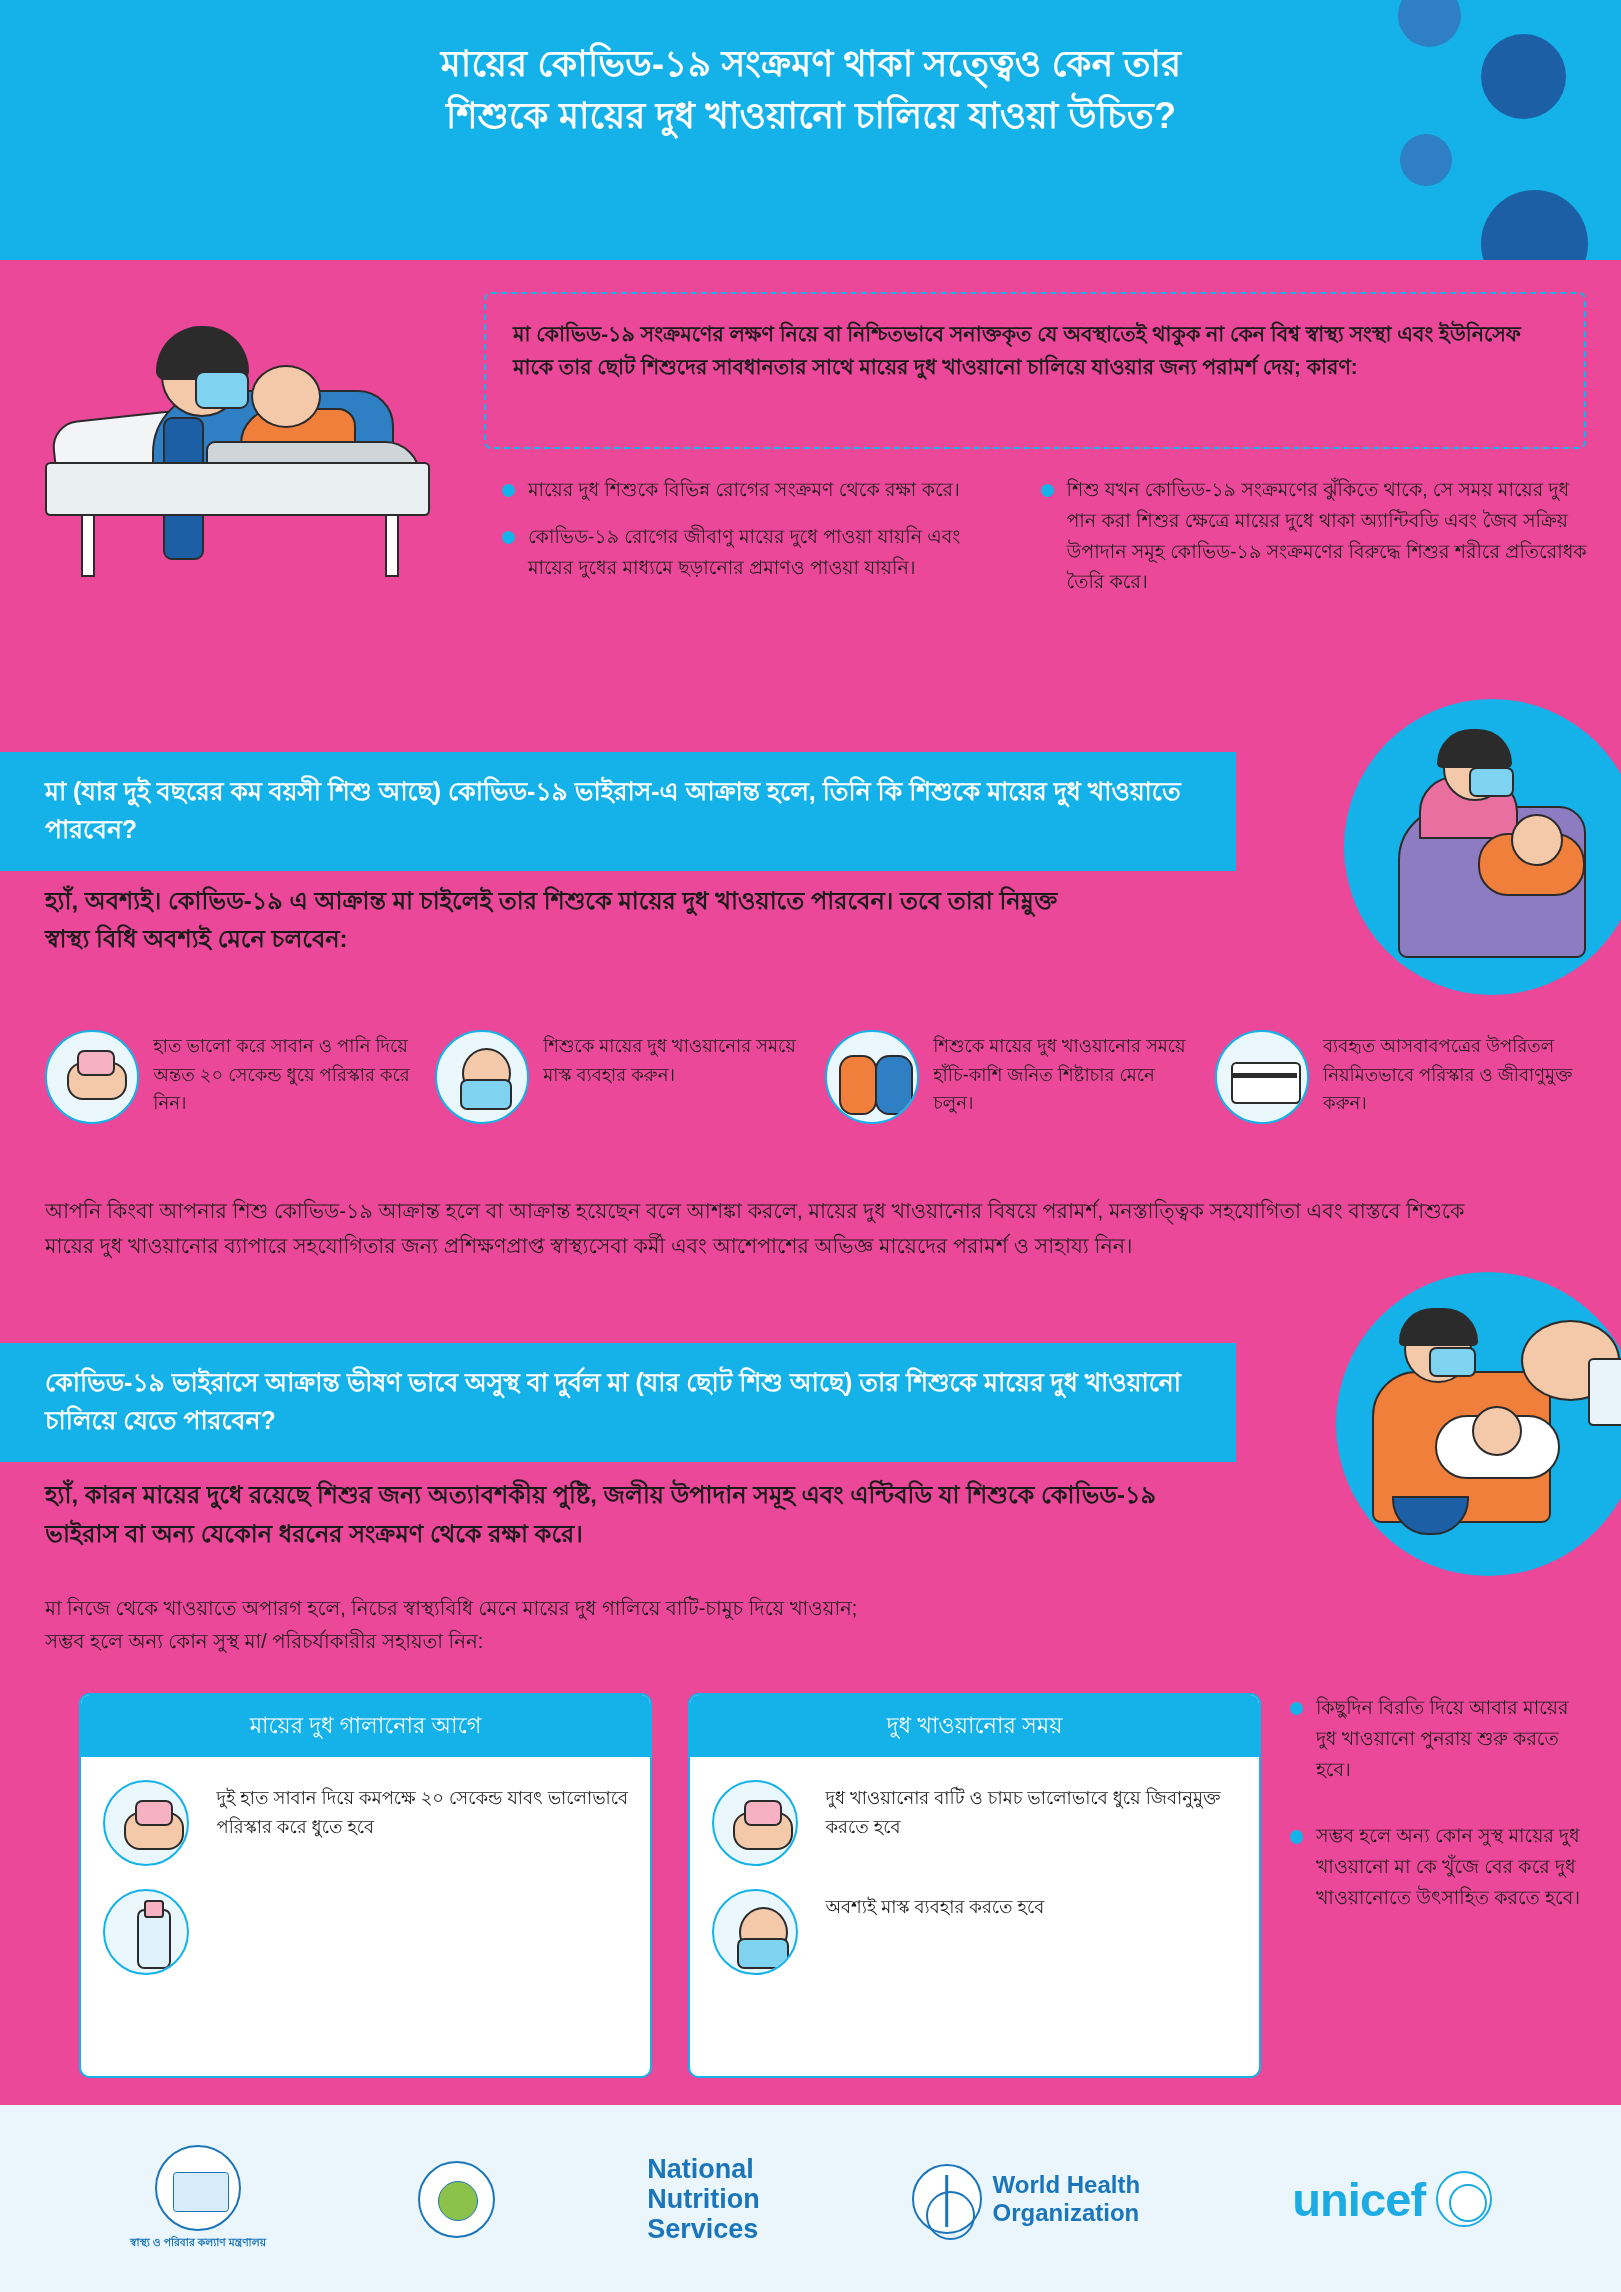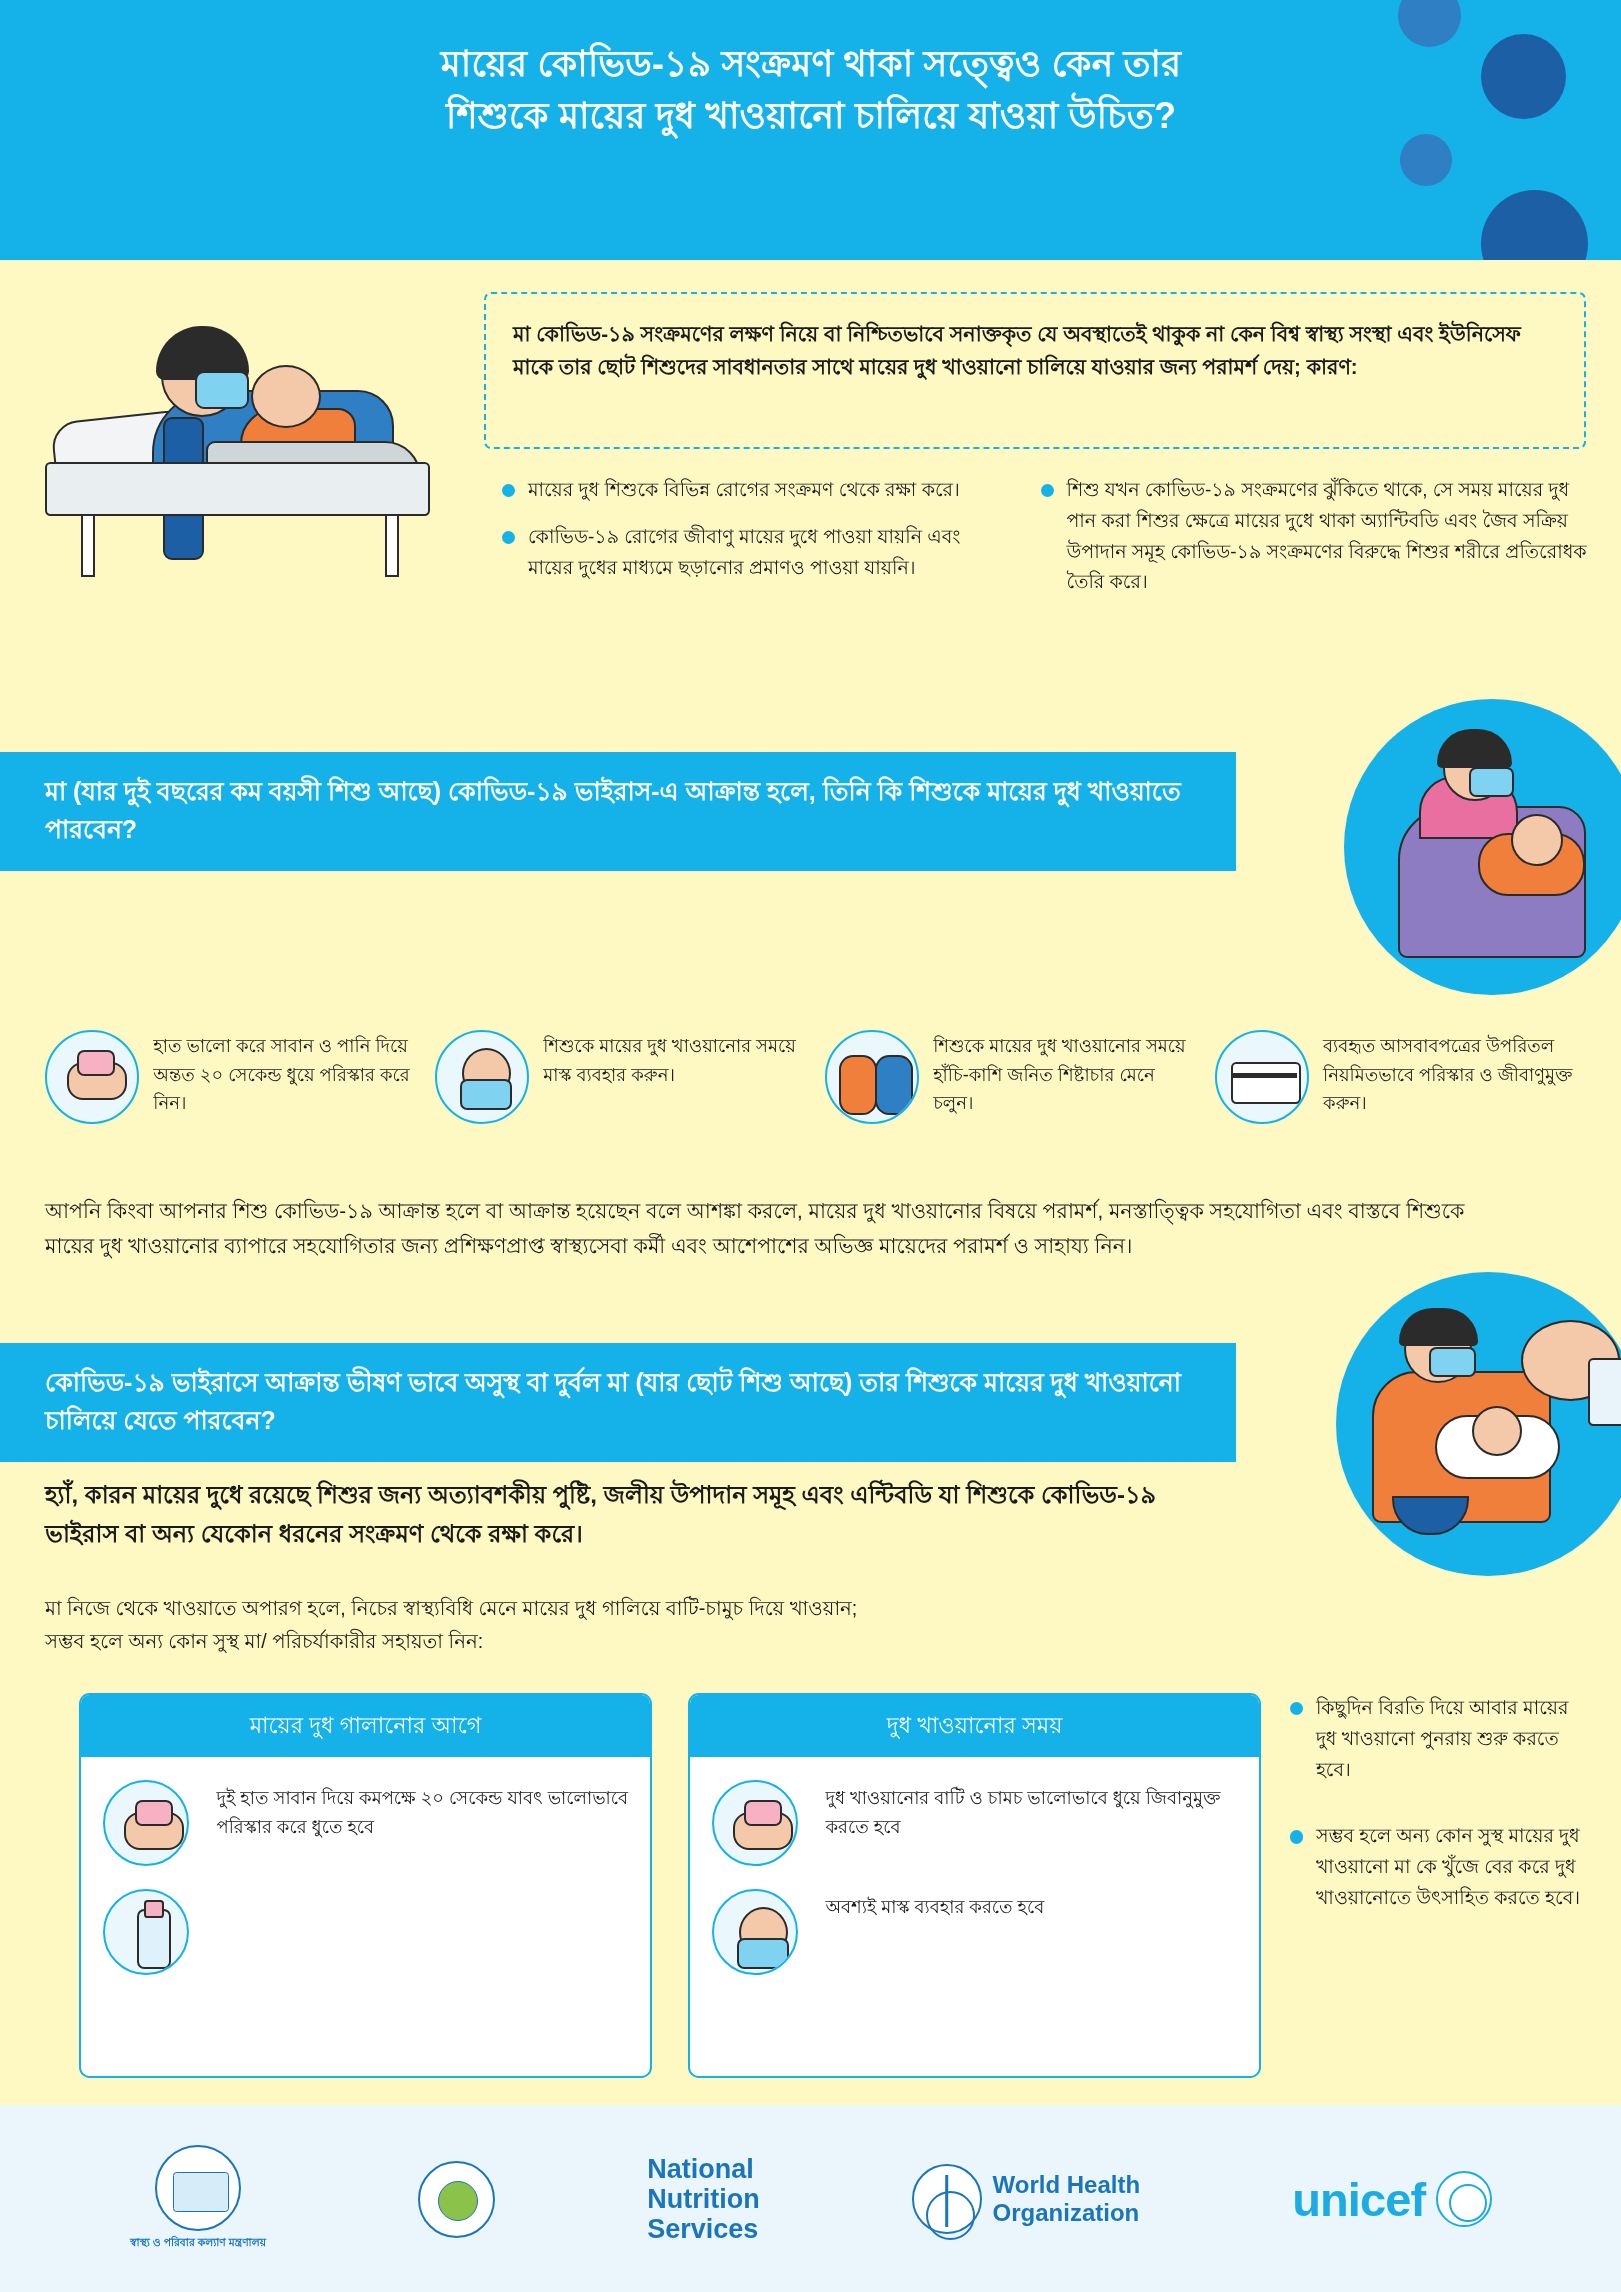--- a/index.html
+++ b/index.html
@@ -4,21 +4,21 @@
 <style>
   * { box-sizing: border-box; margin: 0; padding: 0; }
   body {
     width: 1622px;
     height: 2293px;
     background: #ffffff;
     font-family: "Liberation Sans", sans-serif;
     position: relative;
     overflow: hidden;
   }
-  .page { position: relative; width: 1622px; height: 2293px; background:#fef9c3; }
+  .page { position: relative; width: 1622px; height: 2293px; background:#ec4899; }
 
   
   .header {
     position: relative;
     width: 1622px;
     height: 260px;
     background: #14b2e8;
     overflow: hidden;
   }
   .header-title {
@@ -305,20 +305,21 @@
     <div style="position:absolute; left:93px; top:30px; width:75px; height:39px; background:#2b2b2b; border-radius:38px 38px 5.4px 5.4px;"></div>
     <div class="fig-mask" style="left:125px; top:68px; width:45px; height:30px;"></div>
     <div class="fig-body" style="left:134px; top:134px; width:107px; height:63px; background:#f07f3c; border:2.7px solid #2b2b2b; border-radius:30px;"></div>
     <div class="fig-head" style="left:167px; top:115px; width:52px; height:52px;"></div>
   </div>
 
   <div class="band b1">
     <span>মা (যার দুই বছরের কম বয়সী শিশু আছে) কোভিড-১৯ ভাইরাস-এ আক্রান্ত হলে, তিনি কি শিশুকে মায়ের দুধ খাওয়াতে পারবেন?</span>
   </div>
 
+  <div class="sec2-lead">হ্যাঁ, অবশ্যই। কোভিড-১৯ এ আক্রান্ত মা  চাইলেই তার শিশুকে মায়ের দুধ খাওয়াতে পারবেন। তবে তারা নিম্নুক্ত স্বাস্থ্য বিধি অবশ্যই মেনে চলবেন:</div>
 
   <div class="hygiene-row">
     <div class="hyg-item">
       <div class="hyg-circle g-hands"></div>
       <div class="hyg-txt">হাত ভালো করে সাবান ও পানি দিয়ে অন্তত ২০ সেকেন্ড ধুয়ে পরিস্কার করে নিন।</div>
     </div>
     <div class="hyg-item">
       <div class="hyg-circle g-mask"></div>
       <div class="hyg-txt">শিশুকে মায়ের দুধ খাওয়ানোর সময়ে মাস্ক ব্যবহার করুন।</div>
     </div>

